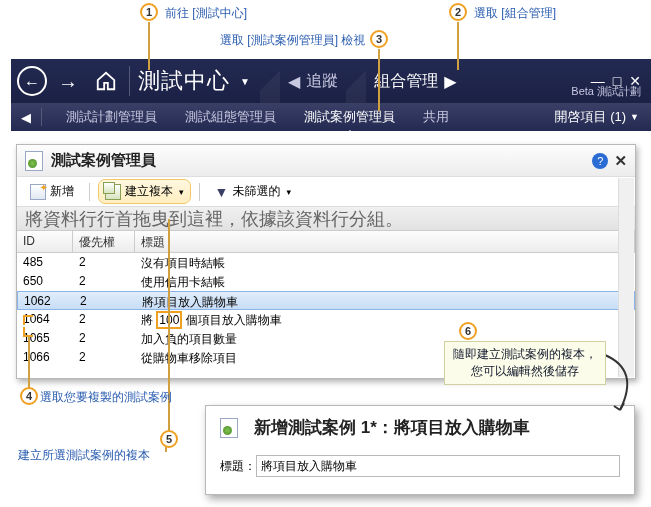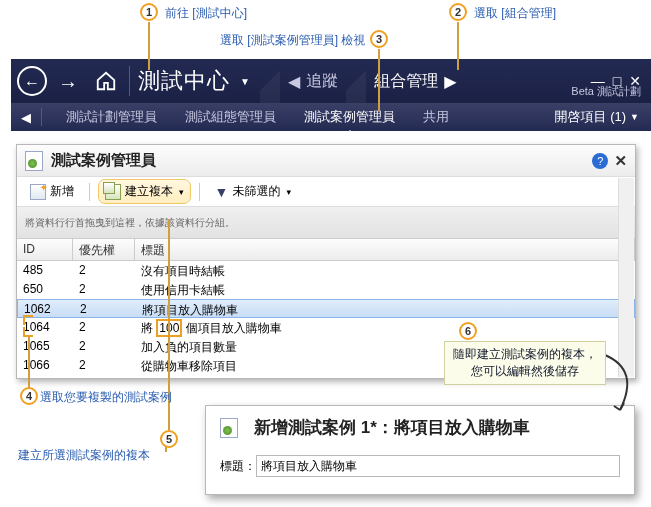--- a/index.html
+++ b/index.html
@@ -44,21 +44,21 @@
   .tbtn:hover, .tbtn.hov { border-color: #f0c966; background: linear-gradient(#fff7e0, #ffeec0); border-radius: 7px; }
   .ticon { width: 16px; height: 16px; display: inline-block; }
   .tnew { background: linear-gradient(#fff,#e0e8f0); border: 1px solid #9aa7c7; position: relative; }
   .tnew::after { content: "✦"; position: absolute; right: -3px; top: -3px; color: #f0a020; font-size: 10px; }
   .topen { background: linear-gradient(#f5e8b0,#e8d48a); border: 1px solid #b89b42; }
   .tcopy { background: linear-gradient(#fff,#d8e4c0); border: 1px solid #88a050; position: relative; }
   .tcopy::after { content: ""; position: absolute; left: -3px; top: -3px; width: 10px; height: 10px; background: linear-gradient(#fff,#d8e4c0); border: 1px solid #88a050; }
   .tsep { width: 1px; height: 18px; background: #ccc; margin: 0 4px; }
   .tfilter { color: #3a3f66; font-size: 14px; }
 
-  .groupbar { height: 32px; background: linear-gradient(#f0f0f0,#e2e2e2); color: #666; font-size: 10px; display: flex; align-items: center; padding: 0 8px; border-bottom: 1px solid #ccc; }
+  .groupbar { height: 24px; background: linear-gradient(#f0f0f0,#e2e2e2); color: #666; font-size: 18px; display: flex; align-items: center; padding: 0 8px; border-bottom: 1px solid #ccc; }
 
   .grid { flex: 1; font-size: 12px; overflow: hidden; }
   .grid-hd { display: flex; height: 22px; background: linear-gradient(#fdfdfd, #ececec); border-bottom: 1px solid #ccc; }
   .grid-hd > div { border-right: 1px solid #ccc; padding: 3px 6px; color: #333; }
   .grid-row { display: flex; height: 19px; }
   .grid-row > div { padding: 2px 6px; }
   .grid-row.sel { background: linear-gradient(#e0edfb,#c8ddf6); border: 1px solid #8ab4e8; }
   .col-id { width: 56px; }
   .col-pri { width: 62px; }
   .col-title { flex: 1; }

